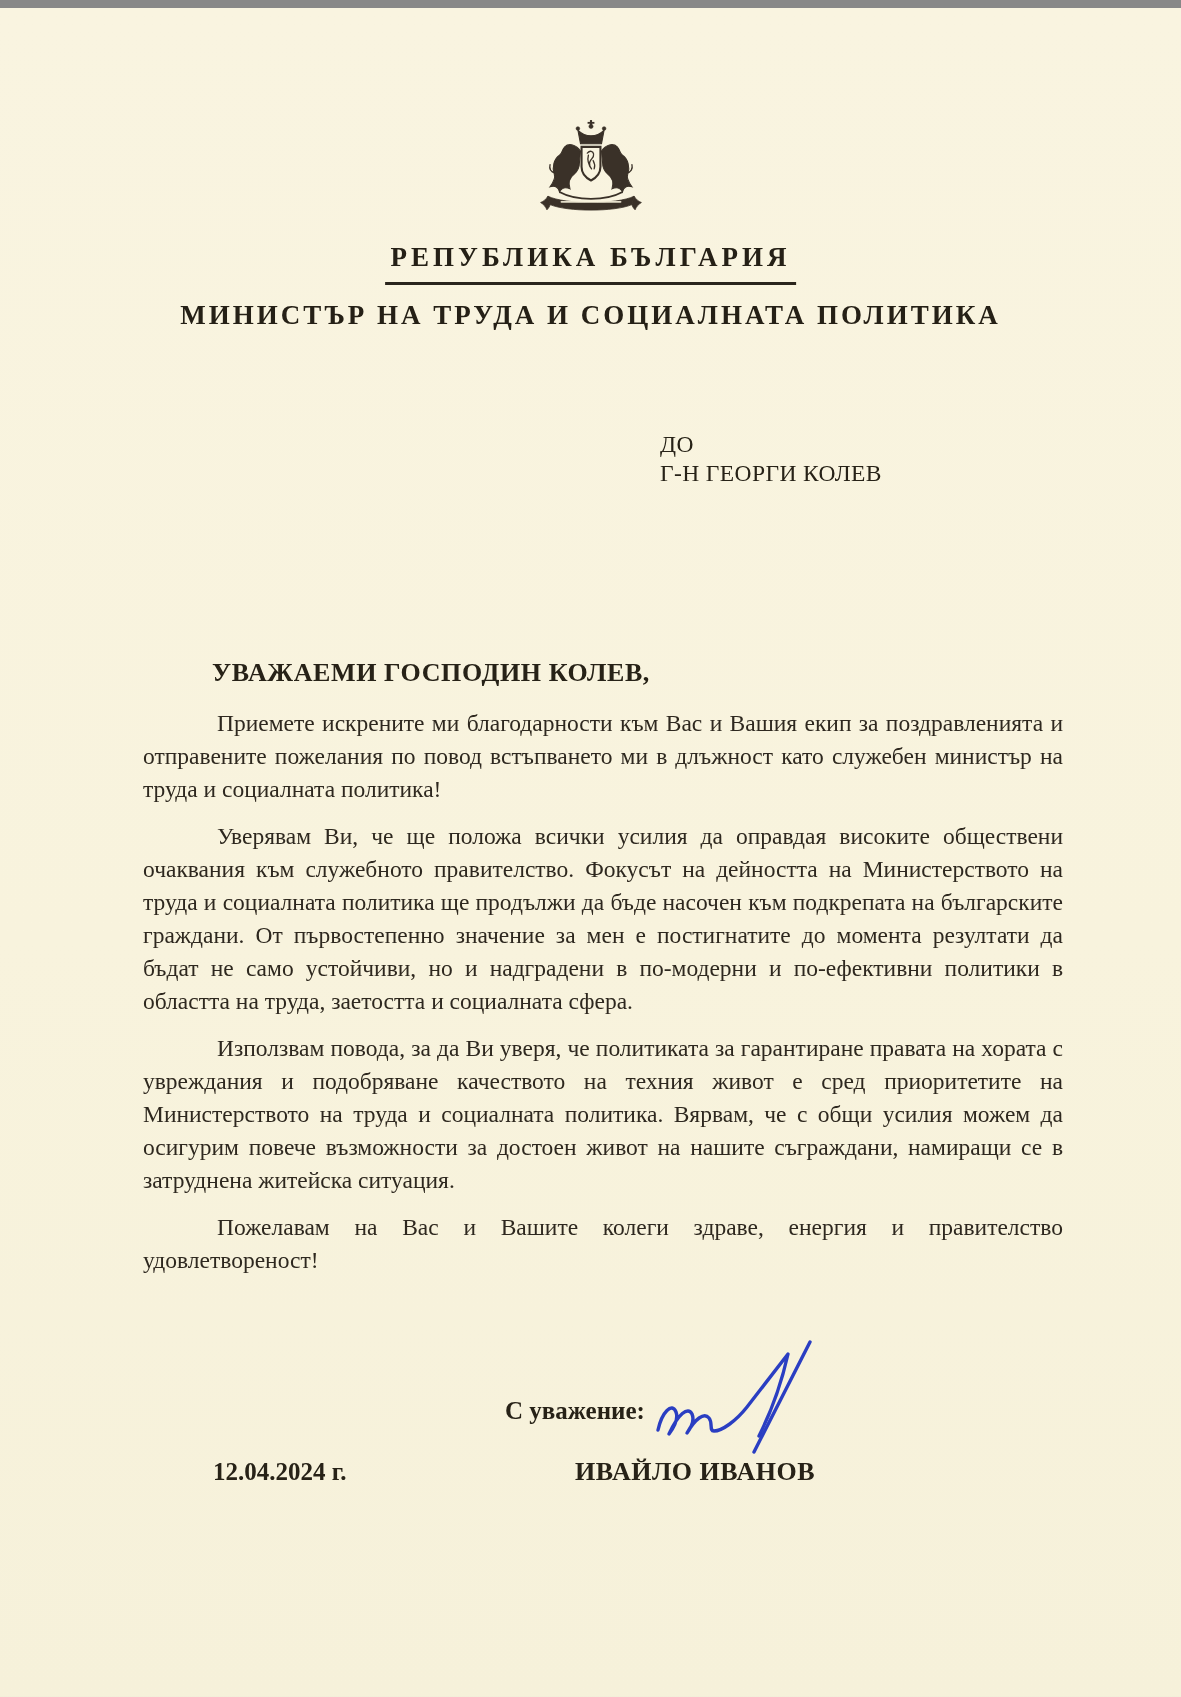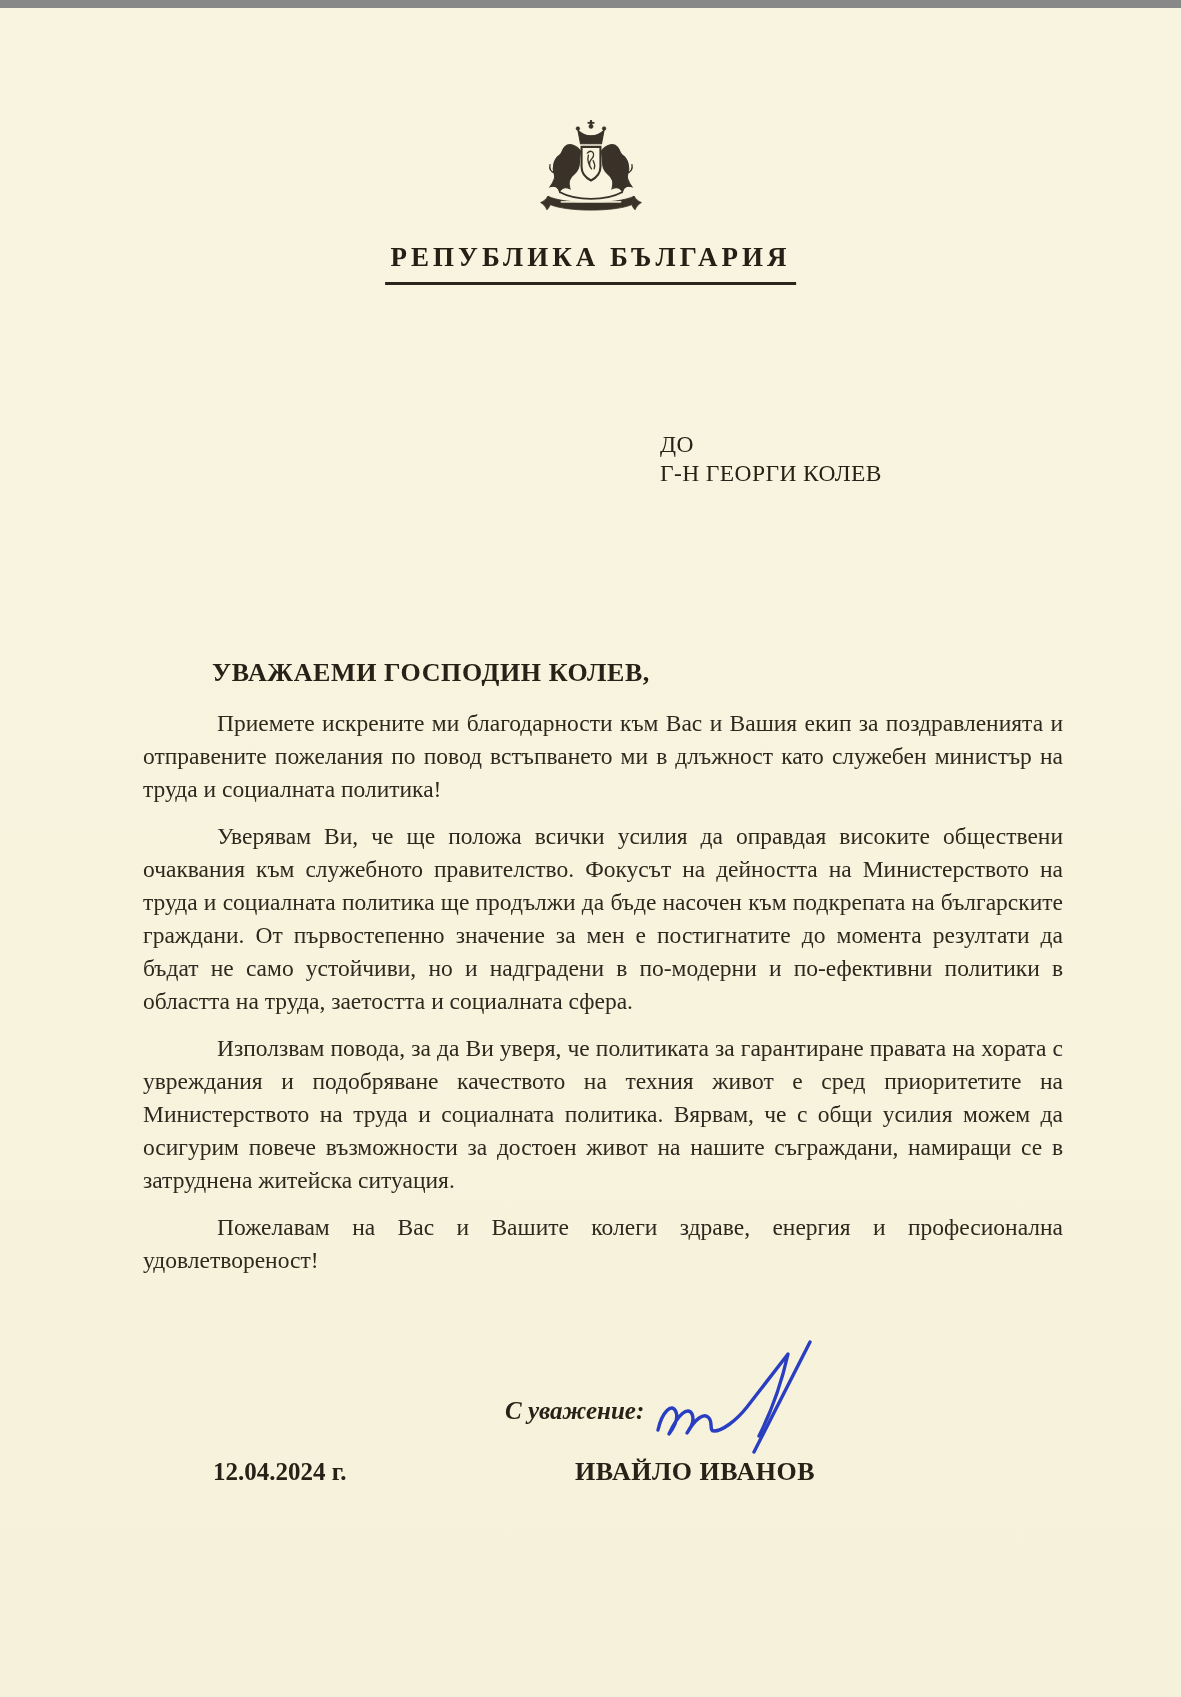--- a/index.html
+++ b/index.html
@@ -38,21 +38,21 @@
     color:#272217;
   }
   .letter-body {
     position:absolute; left:143px; top:699px; width:920px;
     font-size:23.5px; line-height:33px; text-align:justify;
     color:#2e281f;
   }
   .letter-body p { margin:0 0 14px 0; text-indent:74px; }
   .valediction {
     position:absolute; left:505px; top:1389px;
-    font-weight:bold; font-style:italic; font-size:25px;
+    font-weight:bold; font-size:25px;
     color:#272217;
   }
   .signature {
     position:absolute; left:648px; top:1326px; width:178px; height:130px;
   }
   .signature svg { width:100%; height:100%; }
   .letter-date {
     position:absolute; left:213px; top:1450px;
     font-weight:bold; font-size:25px;
     color:#272217;
@@ -100,33 +100,34 @@
         <path d="M38,148 C34,154 30,158 24,160 C30,164 34,168 36,174 C40,170 42,166 42,164 Z" stroke-width="1.5"></path>
         <path d="M202,148 C206,154 210,158 216,160 C210,164 206,168 204,174 C200,170 198,166 198,164 Z" stroke-width="1.5"></path>
 
         <rect x="62" y="157" width="116" height="3.5" rx="1.75" fill="#f8f3dd" stroke="none" opacity="0.9"></rect>
       </g>
     </svg>
   </div>
 
   <div class="republic">РЕПУБЛИКА БЪЛГАРИЯ</div>
 
+  <div class="ministry">МИНИСТЪР НА ТРУДА И СОЦИАЛНАТА ПОЛИТИКА</div>
 
   <div class="recipient">
     <div>ДО</div>
     <div>Г-Н ГЕОРГИ КОЛЕВ</div>
   </div>
 
   <div class="salutation">УВАЖАЕМИ ГОСПОДИН КОЛЕВ,</div>
 
   <div class="letter-body">
     <p>Приемете искрените ми благодарности към Вас и Вашия екип за поздравленията и отправените пожелания по повод встъпването ми в длъжност като служебен министър на труда и социалната политика!</p>
     <p>Уверявам Ви, че ще положа всички усилия да оправдая високите обществени очаквания към служебното правителство. Фокусът на дейността на Министерството на труда и социалната политика ще продължи да бъде насочен към подкрепата на българските граждани. От първостепенно значение за мен е постигнатите до момента резултати да бъдат не само устойчиви, но и надградени в по-модерни и по-ефективни политики в областта на труда, заетостта и социалната сфера.</p>
     <p>Използвам повода, за да Ви уверя, че политиката за гарантиране правата на хората с увреждания и подобряване качеството на техния живот е сред приоритетите на Министерството на труда и социалната политика. Вярвам, че с общи усилия можем да осигурим повече възможности за достоен живот на нашите съграждани, намиращи се в затруднена житейска ситуация.</p>
-    <p>Пожелавам на Вас и Вашите колеги здраве, енергия и професионална удовлетвореност!</p>
+    <p>Пожелавам на Вас и Вашите колеги здраве, енергия и правителство удовлетвореност!</p>
   </div>
 
   <div class="valediction">С уважение:</div>
 
   <div class="signature">
     <svg viewBox="0 0 178 130" aria-hidden="true">
       <g fill="none" stroke="#2a3ec2" stroke-width="3.4" stroke-linecap="round" stroke-linejoin="round">
         <path d="M10,96 C14,78 24,68 28,78 C31,86 24,96 21,100 C30,80 40,72 44,80 C47,87 42,95 39,99 C47,85 56,78 61,84 C65,89 61,97 66,97 C74,97 88,87 99,73 L140,20 C134,47 123,78 111,102"></path>
         <path d="M162,8 L106,118"></path>
       </g>

